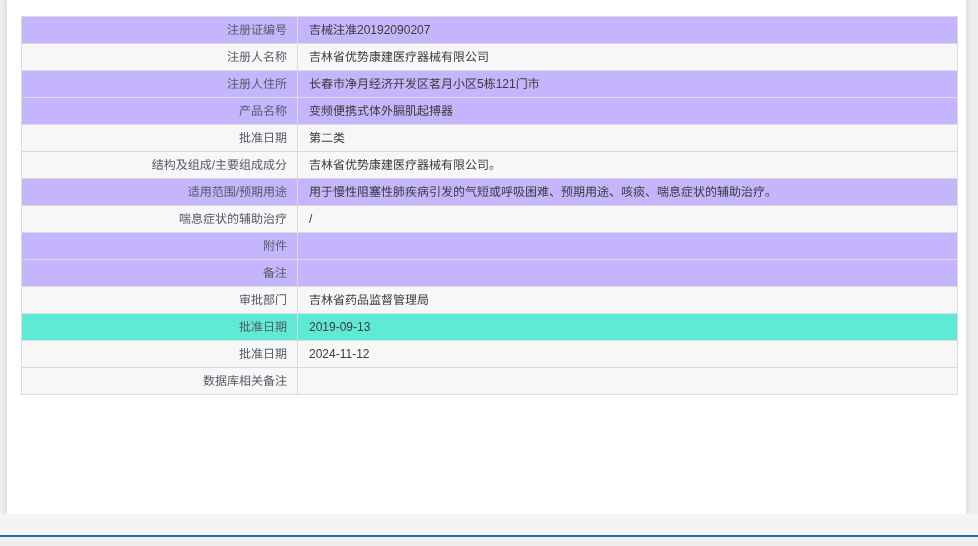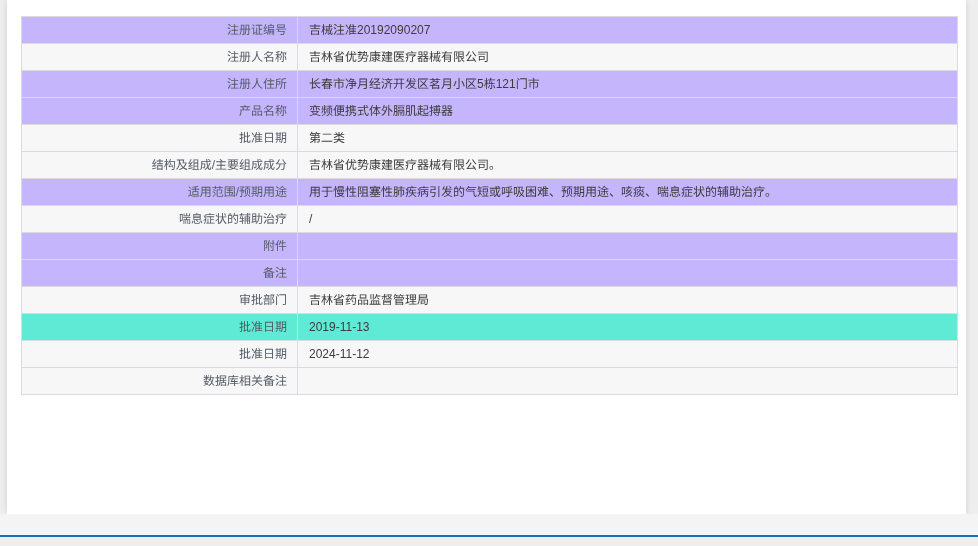--- a/index.html
+++ b/index.html
@@ -148,21 +148,21 @@
         <tr class="row-white">
           <td class="k">备注</td>
           <td class="v"></td>
         </tr>
         <tr class="row-gray">
           <td class="k">审批部门</td>
           <td class="v">吉林省药品监督管理局</td>
         </tr>
         <tr class="row-blue">
           <td class="k">批准日期</td>
-          <td class="v">2019-11-13</td>
+          <td class="v">2019-09-13</td>
         </tr>
         <tr class="row-gray">
           <td class="k">批准日期</td>
           <td class="v">2024-11-12</td>
         </tr>
         <tr class="row-gray">
           <td class="k">数据库相关备注</td>
           <td class="v"></td>
         </tr>
       </tbody>

